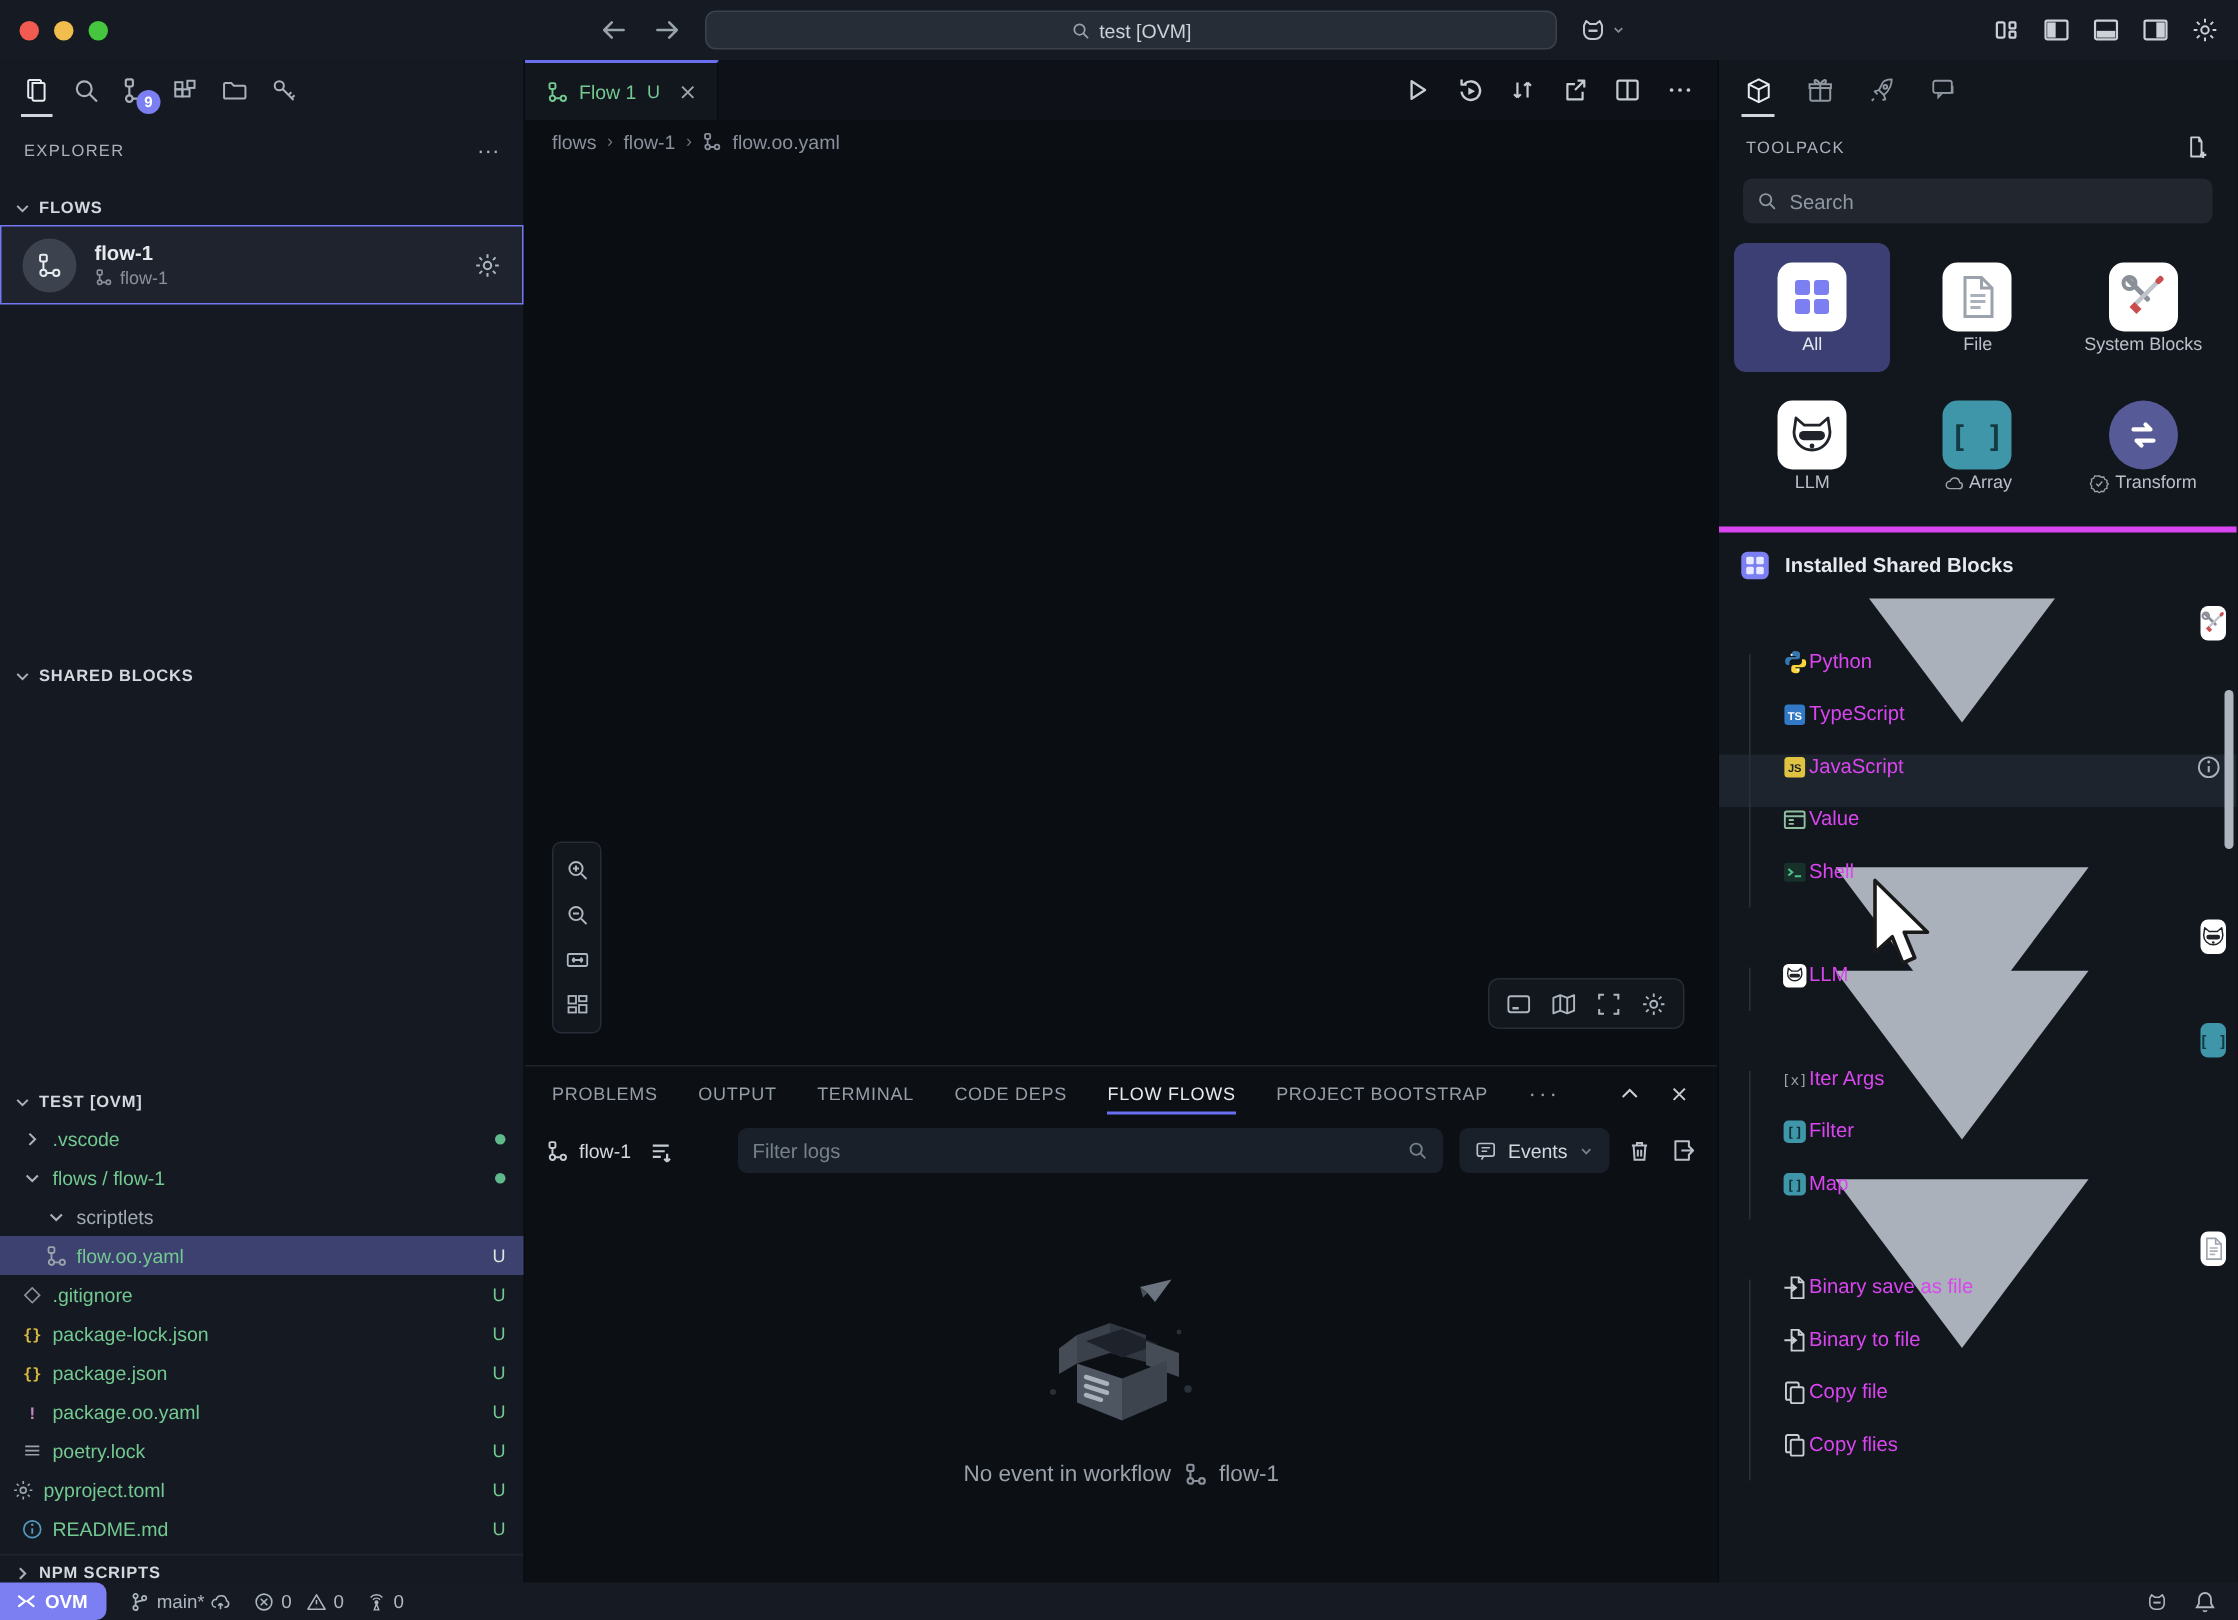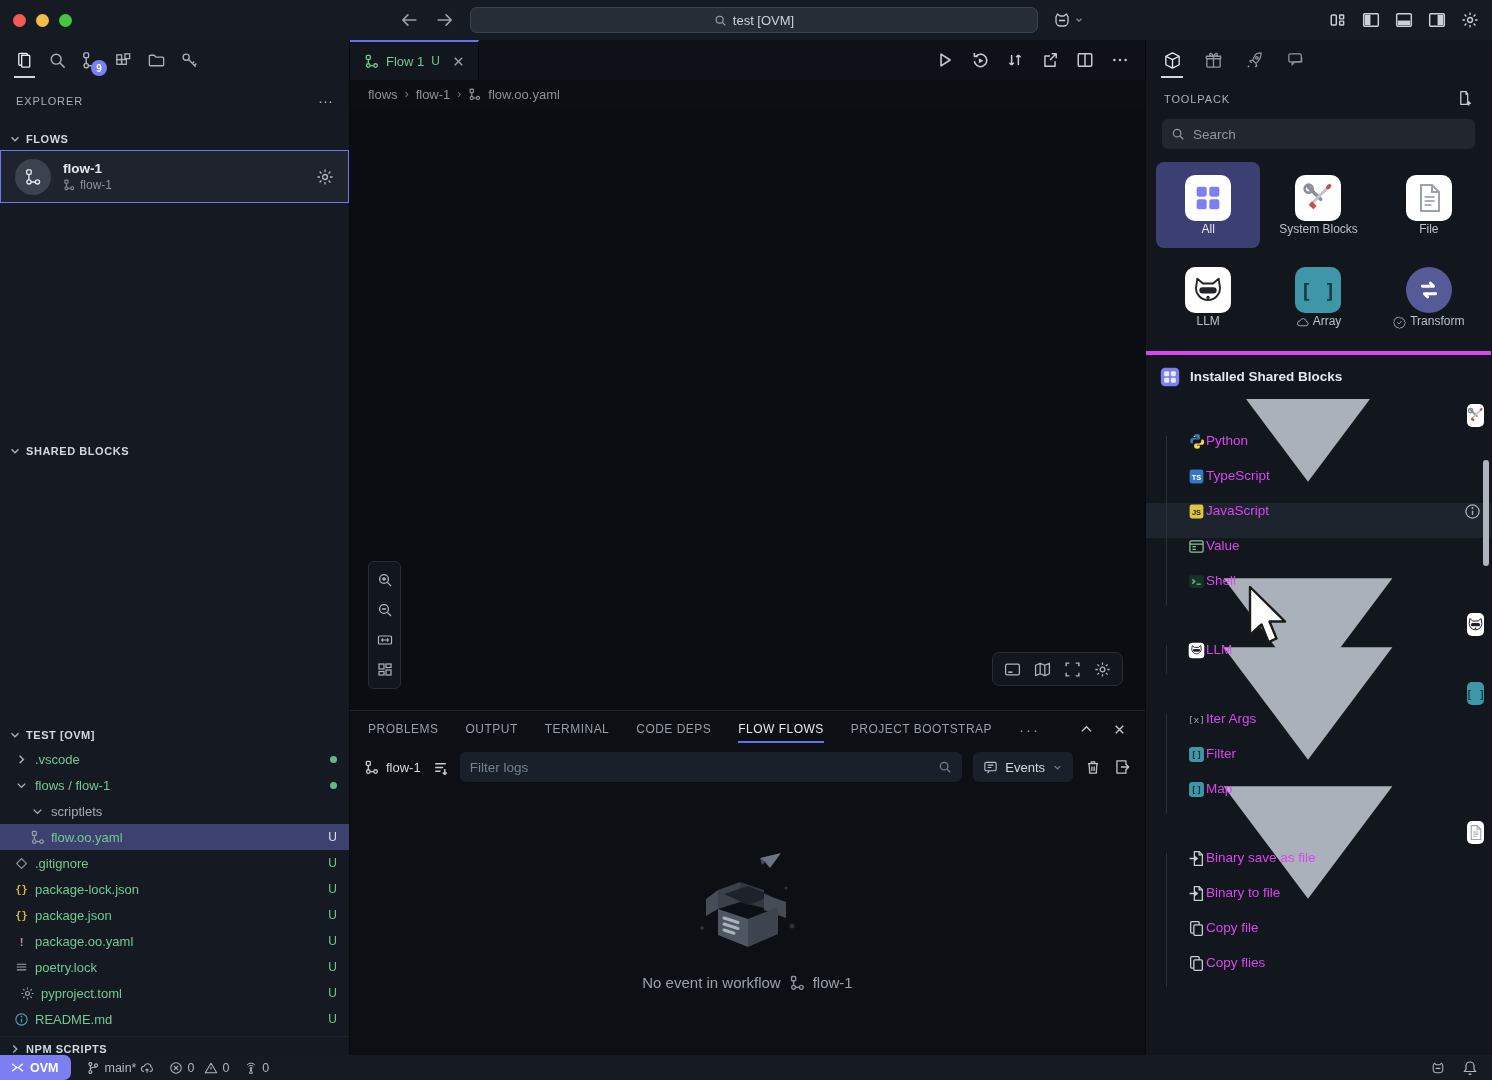--- a/index.html
+++ b/index.html
@@ -93,21 +93,21 @@
   .ptab { font-size:12px; letter-spacing:.04em; color:#969ea8; position:relative; height:100%; display:flex; align-items:center; }
   .ptab.active { color:#e6e9ed; }
   .ptab.active::after { content:''; position:absolute; bottom:4px; left:0; right:0; height:2px; background:#6a6ff0; }
   .ptab-more { color:#969ea8; font-size:15px; letter-spacing:2px; }
   .panel-tab-btns { margin-left:auto; display:flex; gap:18px; color:#c6ccd4; }
   .panel-tab-btns .icn { width:15px; height:15px; }
   .panel-filter-row { height:40px; display:flex; align-items:center; gap:11px; padding:0 14px; flex:none; }
   .pf-flow { display:flex; align-items:center; gap:7px; color:#d4d9df; font-size:13px; }
   .pf-flow .icn { width:15px; height:15px; color:#c6ccd4; }
   .listfilter { width:17px; height:17px; color:#c6ccd4; }
-  .filter-input { flex:1; height:30px; background:#1a202a; border-radius:6px; display:flex; align-items:center; padding:0 10px; gap:8px; }
+  .filter-input { flex:1; height:30px; background:#1a202a; border-radius:6px; display:flex; align-items:center; padding:0 10px; gap:8px;margin-left:32px; }
   .filter-input .ph { color:#768088; font-size:13.5px; }
   .filter-input .icn { margin-left:auto; width:14px; height:14px; color:#768088; }
   .events-pill { height:30px; background:#1a202a; border-radius:6px; display:flex; align-items:center; gap:7px; padding:0 10px; color:#d4d9df; }
   .events-pill .icn { width:15px; height:15px; color:#b9c0c9; }
   .events-pill .chev { width:11px; height:11px; color:#768088; }
   .pf-btn { width:18px; height:18px; color:#b9c0c9; }
   .panel-empty { flex:1; display:flex; flex-direction:column; align-items:center; justify-content:center; gap:22px; }
   .empty-text { color:#99a1ab; font-size:15px; display:flex; align-items:flex-end; gap:8px; }
   .empty-text .icn { width:16px; height:16px; color:#8a919c; }
 
@@ -445,21 +445,21 @@
             </div>
             <div class="tree-row" style="padding-left: 14px;">
               <span class="icn" style="">
                 <svg viewBox="0 0 16 16">
                   <path d="M3 4.5h10M3 7.5h10M3 10.5h10" stroke="#9aa2ab" stroke-width="1.2"></path>
                 </svg>
               </span>
               <span class="tree-label">poetry.lock</span>
               <span class="ubadge">U</span>
             </div>
-            <div class="tree-row" style="padding-left: 20px;">
+            <div class="tree-row" style="padding-left: 8px;">
               <span class="icn" style="">
                 <svg viewBox="0 0 16 16">
                   <g fill="none" stroke="#9aa2ab" stroke-width="1.2">
                     <circle cx="8" cy="8" r="2.1"></circle>
                     <path d="M8 1.5v2M8 12.5v2M1.5 8h2M12.5 8h2M3.4 3.4l1.4 1.4M11.2 11.2l1.4 1.4M12.6 3.4l-1.4 1.4M4.8 11.2l-1.4 1.4"></path>
                   </g>
                 </svg>
               </span>
               <span class="tree-label">pyproject.toml</span>
               <span class="ubadge">U</span>
@@ -804,45 +804,45 @@
                 </svg>
               </span>
             </span>
             <span class="tile-label">
               <span>All</span>
             </span>
           </div>
           <div class="tile">
             <span class="tile-icon">
               <span class="icn" style="">
+                <svg viewBox="0 0 16 16">
+                  <path d="M4 1.5h5.5L13 5v9.5H4z" fill="#fff" stroke="#9aa2ab" stroke-width="1"></path>
+                  <path d="M9.5 1.5V5H13" fill="none" stroke="#9aa2ab" stroke-width="1"></path>
+                  <path d="M5.8 7.5h5M5.8 9.5h5M5.8 11.5h3.4" stroke="#aab1bb" stroke-width="1"></path>
+                </svg>
+              </span>
+            </span>
+            <span class="tile-label">
+              <span>File</span>
+            </span>
+          </div>
+          <div class="tile">
+            <span class="tile-icon">
+              <span class="icn" style="">
                 <svg viewBox="0 0 24 24">
                   <path d="M4.5 3.5L14 13" stroke="#8a8f98" stroke-width="2.6" stroke-linecap="round"></path>
                   <circle cx="5" cy="5" r="3" fill="none" stroke="#8a8f98" stroke-width="2"></circle>
                   <path d="M19.5 4L8 15.5" stroke="#c0c5cc" stroke-width="2.2" stroke-linecap="round"></path>
                   <path d="M7.5 14.5l3.5 3.5-2.5 2.5-3.5-3.5z" fill="#c94f4f"></path>
                   <path d="M19.5 4l1-1" stroke="#c94f4f" stroke-width="3" stroke-linecap="round"></path>
                 </svg>
               </span>
             </span>
             <span class="tile-label">
               <span>System Blocks</span>
-            </span>
-          </div>
-          <div class="tile">
-            <span class="tile-icon">
-              <span class="icn" style="">
-                <svg viewBox="0 0 16 16">
-                  <path d="M4 1.5h5.5L13 5v9.5H4z" fill="#fff" stroke="#9aa2ab" stroke-width="1"></path>
-                  <path d="M9.5 1.5V5H13" fill="none" stroke="#9aa2ab" stroke-width="1"></path>
-                  <path d="M5.8 7.5h5M5.8 9.5h5M5.8 11.5h3.4" stroke="#aab1bb" stroke-width="1"></path>
-                </svg>
-              </span>
-            </span>
-            <span class="tile-label">
-              <span>File</span>
             </span>
           </div>
           <div class="tile">
             <span class="tile-icon">
               <span class="icn" style="">
                 <svg viewBox="0 0 24 24">
                   <path d="M4 3.5l4.2 3.6h7.6L20 3.5l1 7a9 9 0 1 1-18 0z" fill="#fff" stroke="#20242a" stroke-width="1.4" stroke-linejoin="round"></path>
                   <rect x="5.5" y="10" width="13" height="4.6" rx="2.3" fill="#20242a"></rect>
                   <circle cx="12" cy="17.5" r="1.2" fill="#20242a"></circle>
                 </svg>

